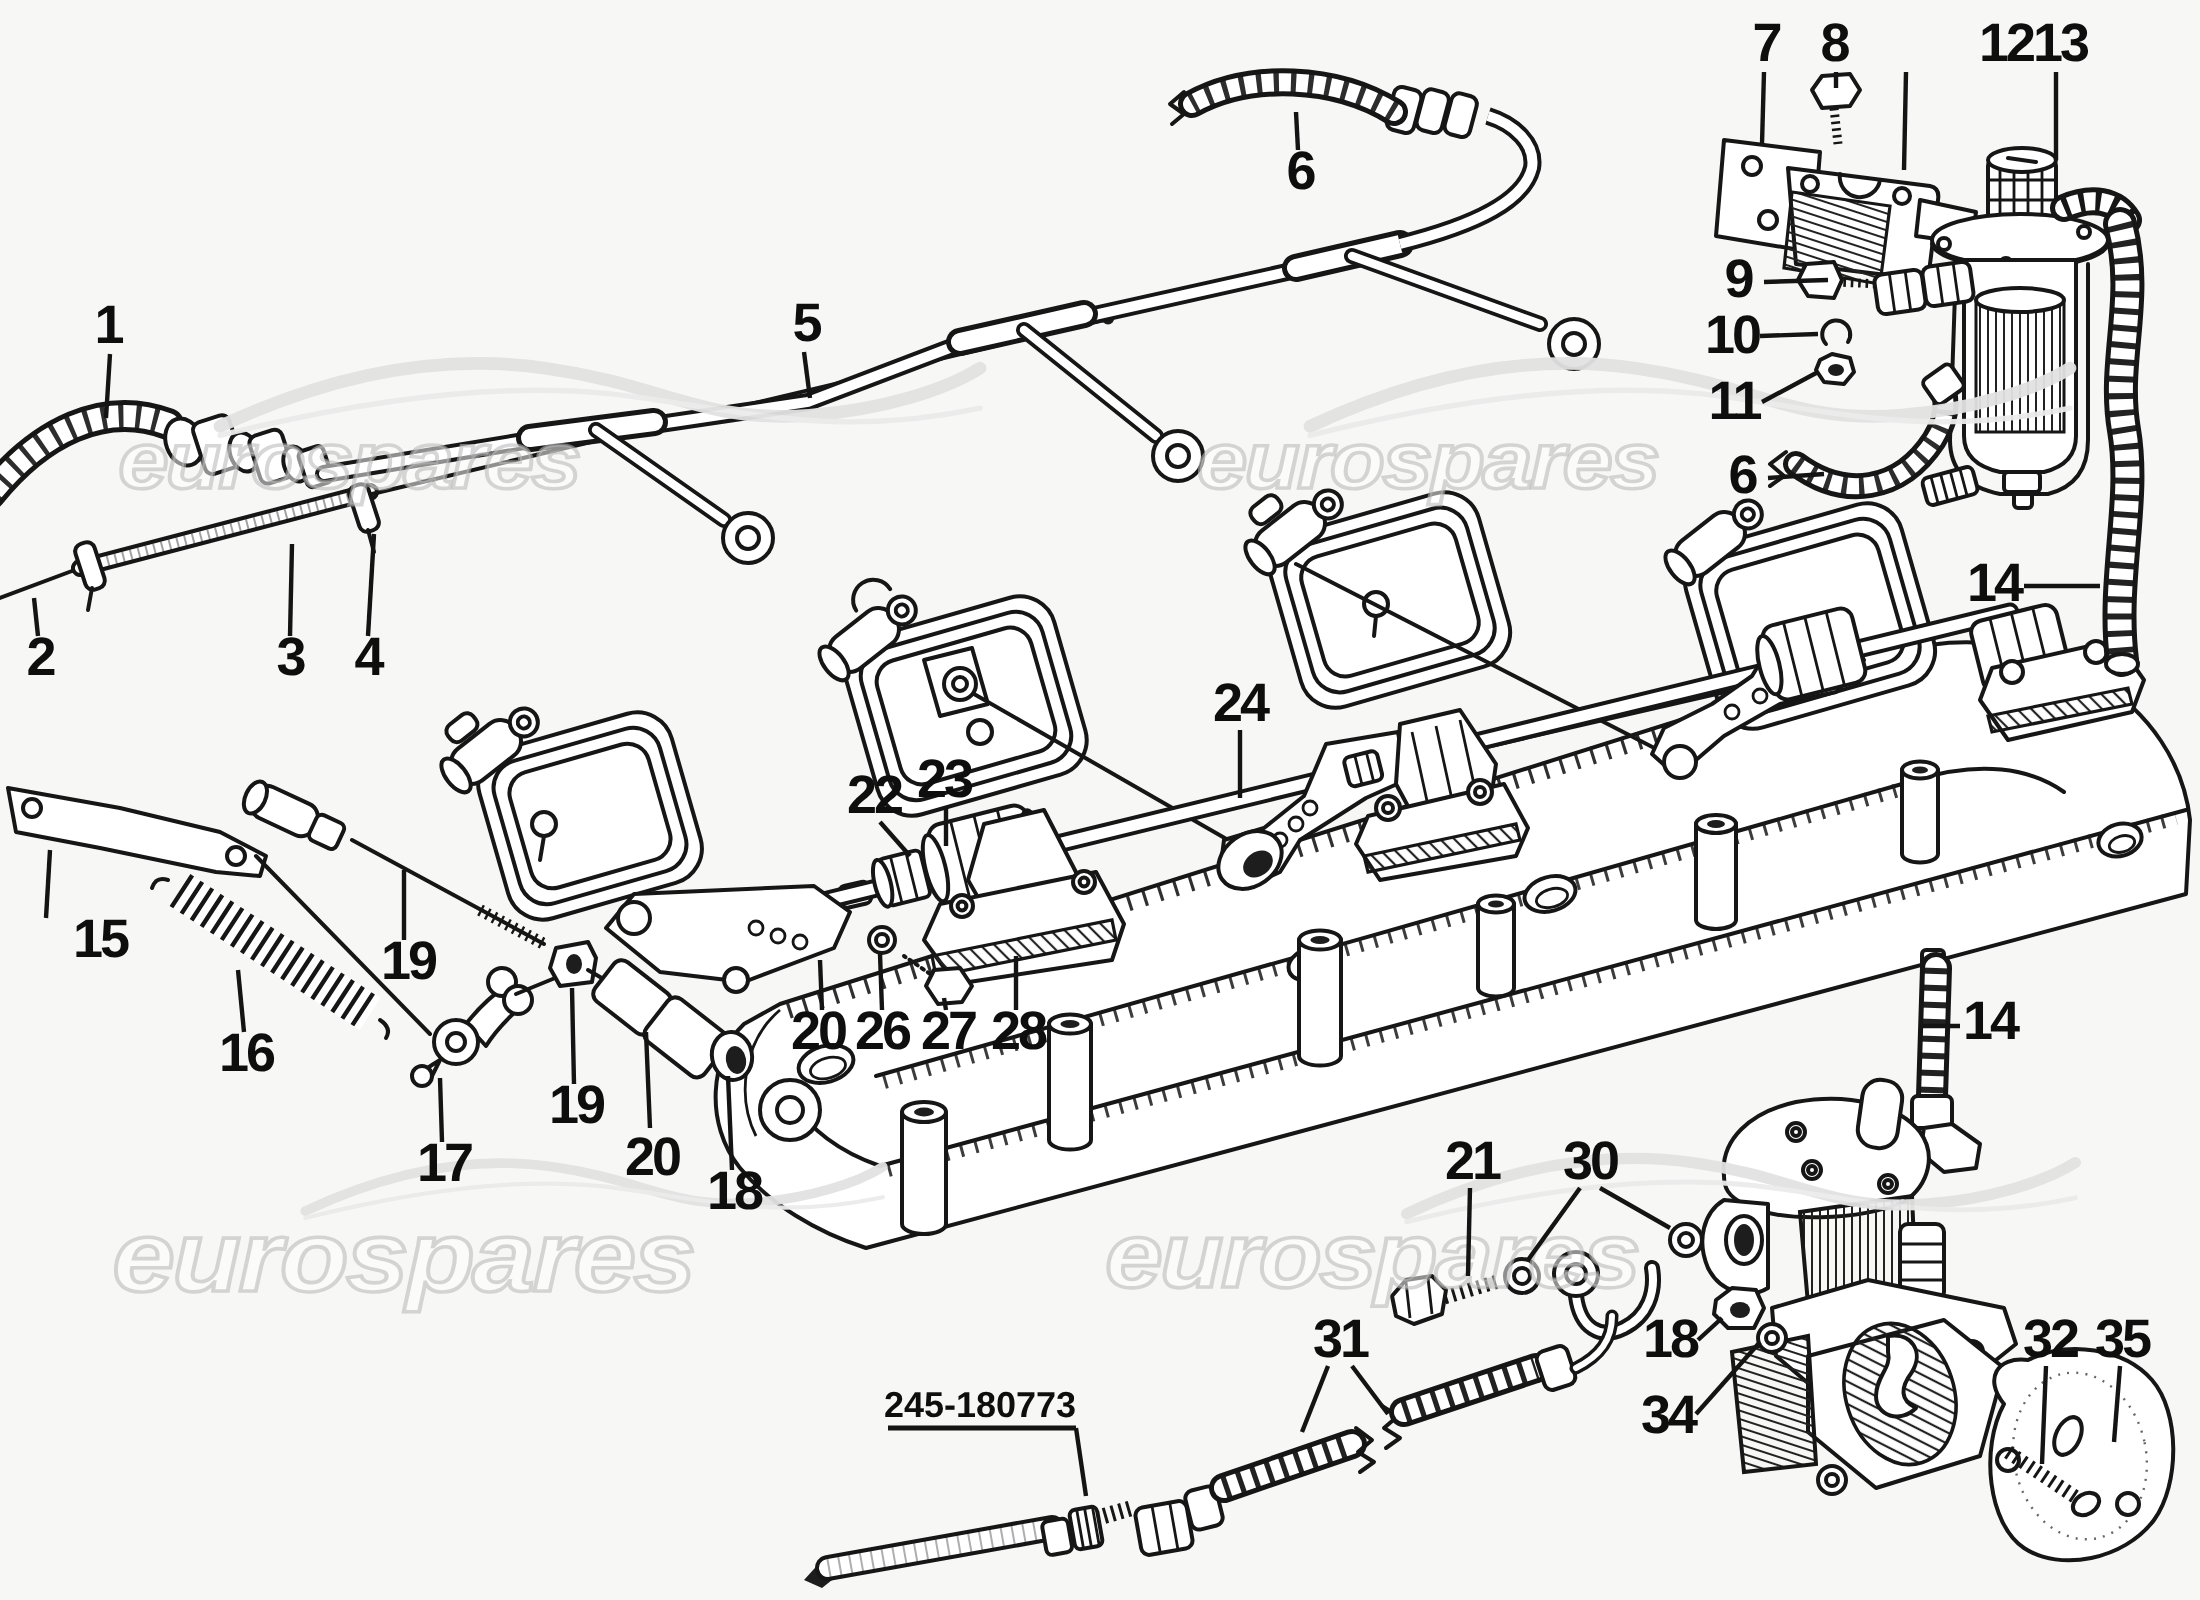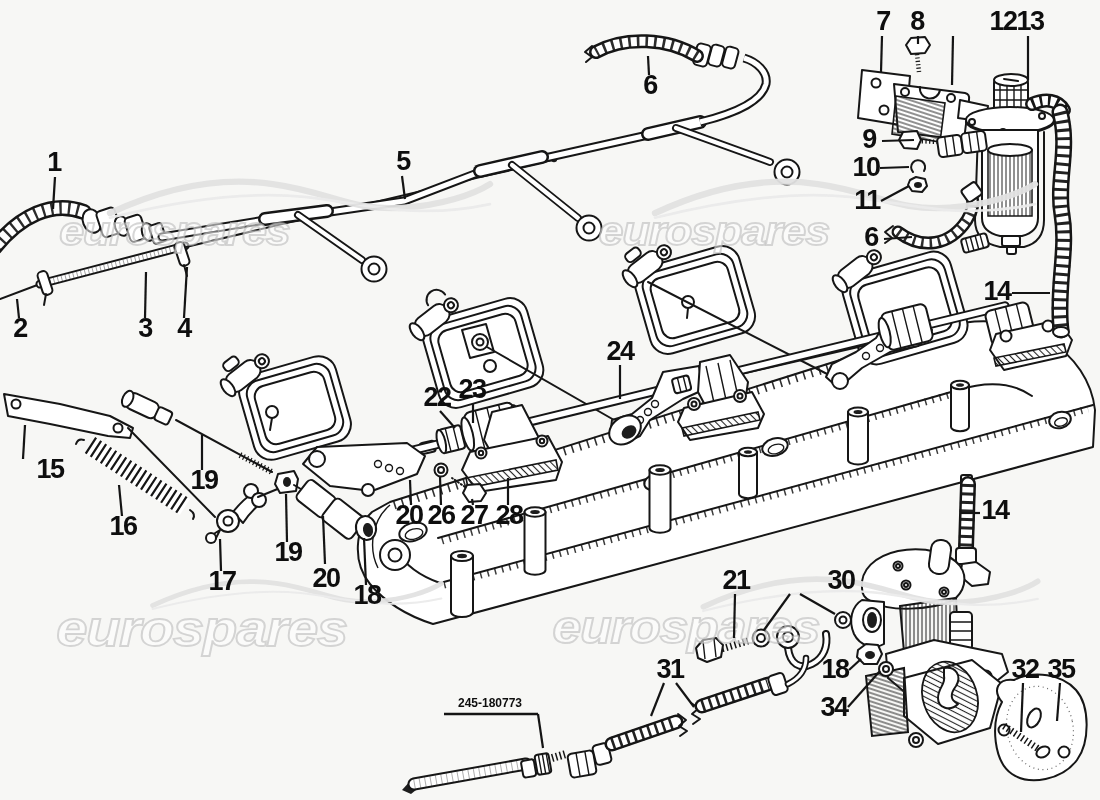--- a/index.html
+++ b/index.html
@@ -10,21 +10,21 @@
   #artwork{position:absolute;left:0;top:0;z-index:0;}
   #overlay{position:absolute;left:0;top:0;z-index:2;pointer-events:none;}
   .watermark{position:absolute;z-index:1;display:flex;flex-direction:column;
              pointer-events:none;transform:translate(-50%,-50%);opacity:.95;}
   .wm-text{font-weight:bold;font-style:italic;letter-spacing:-1px;line-height:.9;
            color:rgba(255,255,255,.55);-webkit-text-stroke:1.8px rgba(185,185,185,.62);
            transform:scaleX(1.12);white-space:nowrap;}
   .part-label{position:absolute;z-index:3;transform:translate(-50%,-54%);
               font-weight:bold;font-size:27px;letter-spacing:-1.5px;color:#0e0e0e;
               white-space:nowrap;}
-  .part-number{font-size:12px;letter-spacing:0;}
+  .part-number{font-size:18px;letter-spacing:0;}
   
   .w{fill:#ffffff;stroke:#161616;stroke-width:2;stroke-linejoin:round;stroke-linecap:round;}
   .n{fill:none;stroke:#161616;stroke-width:2;stroke-linejoin:round;stroke-linecap:round;}
   .t1{fill:none;stroke:#161616;stroke-width:1.4;}
   .ticks{fill:none;stroke:#1a1a1a;stroke-width:9;stroke-dasharray:1.6 6.5;opacity:.9;}
   .ticks2{fill:none;stroke:#1a1a1a;stroke-width:7;stroke-dasharray:1.5 6;opacity:.85;}
   .dark{fill:#1d1d1d;stroke:none;}
 </style>
 </head>
 <body style="background: rgb(247, 247, 245);">
@@ -629,21 +629,21 @@
     <div class="part-label" style="left: 204px; top: 482px;">19</div>
     <div class="part-label" style="left: 222px; top: 583px;">17</div>
     <div class="part-label" style="left: 288px; top: 554px;">19</div>
     <div class="part-label" style="left: 326px; top: 580px;">20</div>
     <div class="part-label" style="left: 367px; top: 597px;">18</div>
     <div class="part-label" style="left: 409px; top: 517px;">20</div>
     <div class="part-label" style="left: 441px; top: 517px;">26</div>
     <div class="part-label" style="left: 474px; top: 517px;">27</div>
     <div class="part-label" style="left: 509px; top: 517px;">28</div>
     <div class="part-label" style="left: 736px; top: 582px;">21</div>
-    <div class="part-label" style="left: 795px; top: 582px; margin-left: 46px;">30</div>
+    <div class="part-label" style="left: 795px; top: 582px;">30</div>
     <div class="part-label" style="left: 670px; top: 671px;">31</div>
     <div class="part-label" style="left: 835px; top: 671px;">18</div>
     <div class="part-label" style="left: 834px; top: 709px;">34</div>
     <div class="part-label" style="left: 1025px; top: 671px;">32</div>
     <div class="part-label" style="left: 1061px; top: 671px;">35</div>
     <div class="part-label" style="left: 995px; top: 512px;">14</div>
     <div class="part-label part-number" style="left: 490px; top: 704px;">245-180773</div>
     <div class="watermark" style="left: 300px; top: 212px;">
       <svg viewBox="0 0 430 55" style="display: block; margin-bottom: -12px; margin-left: 0px;" width="430" height="50">
   <path d="M6,42 C70,12 130,2 185,10 C250,19 270,40 330,36 C370,33 405,22 424,10" fill="none" stroke="#e2e2e2" stroke-width="7" stroke-linecap="round"></path>

